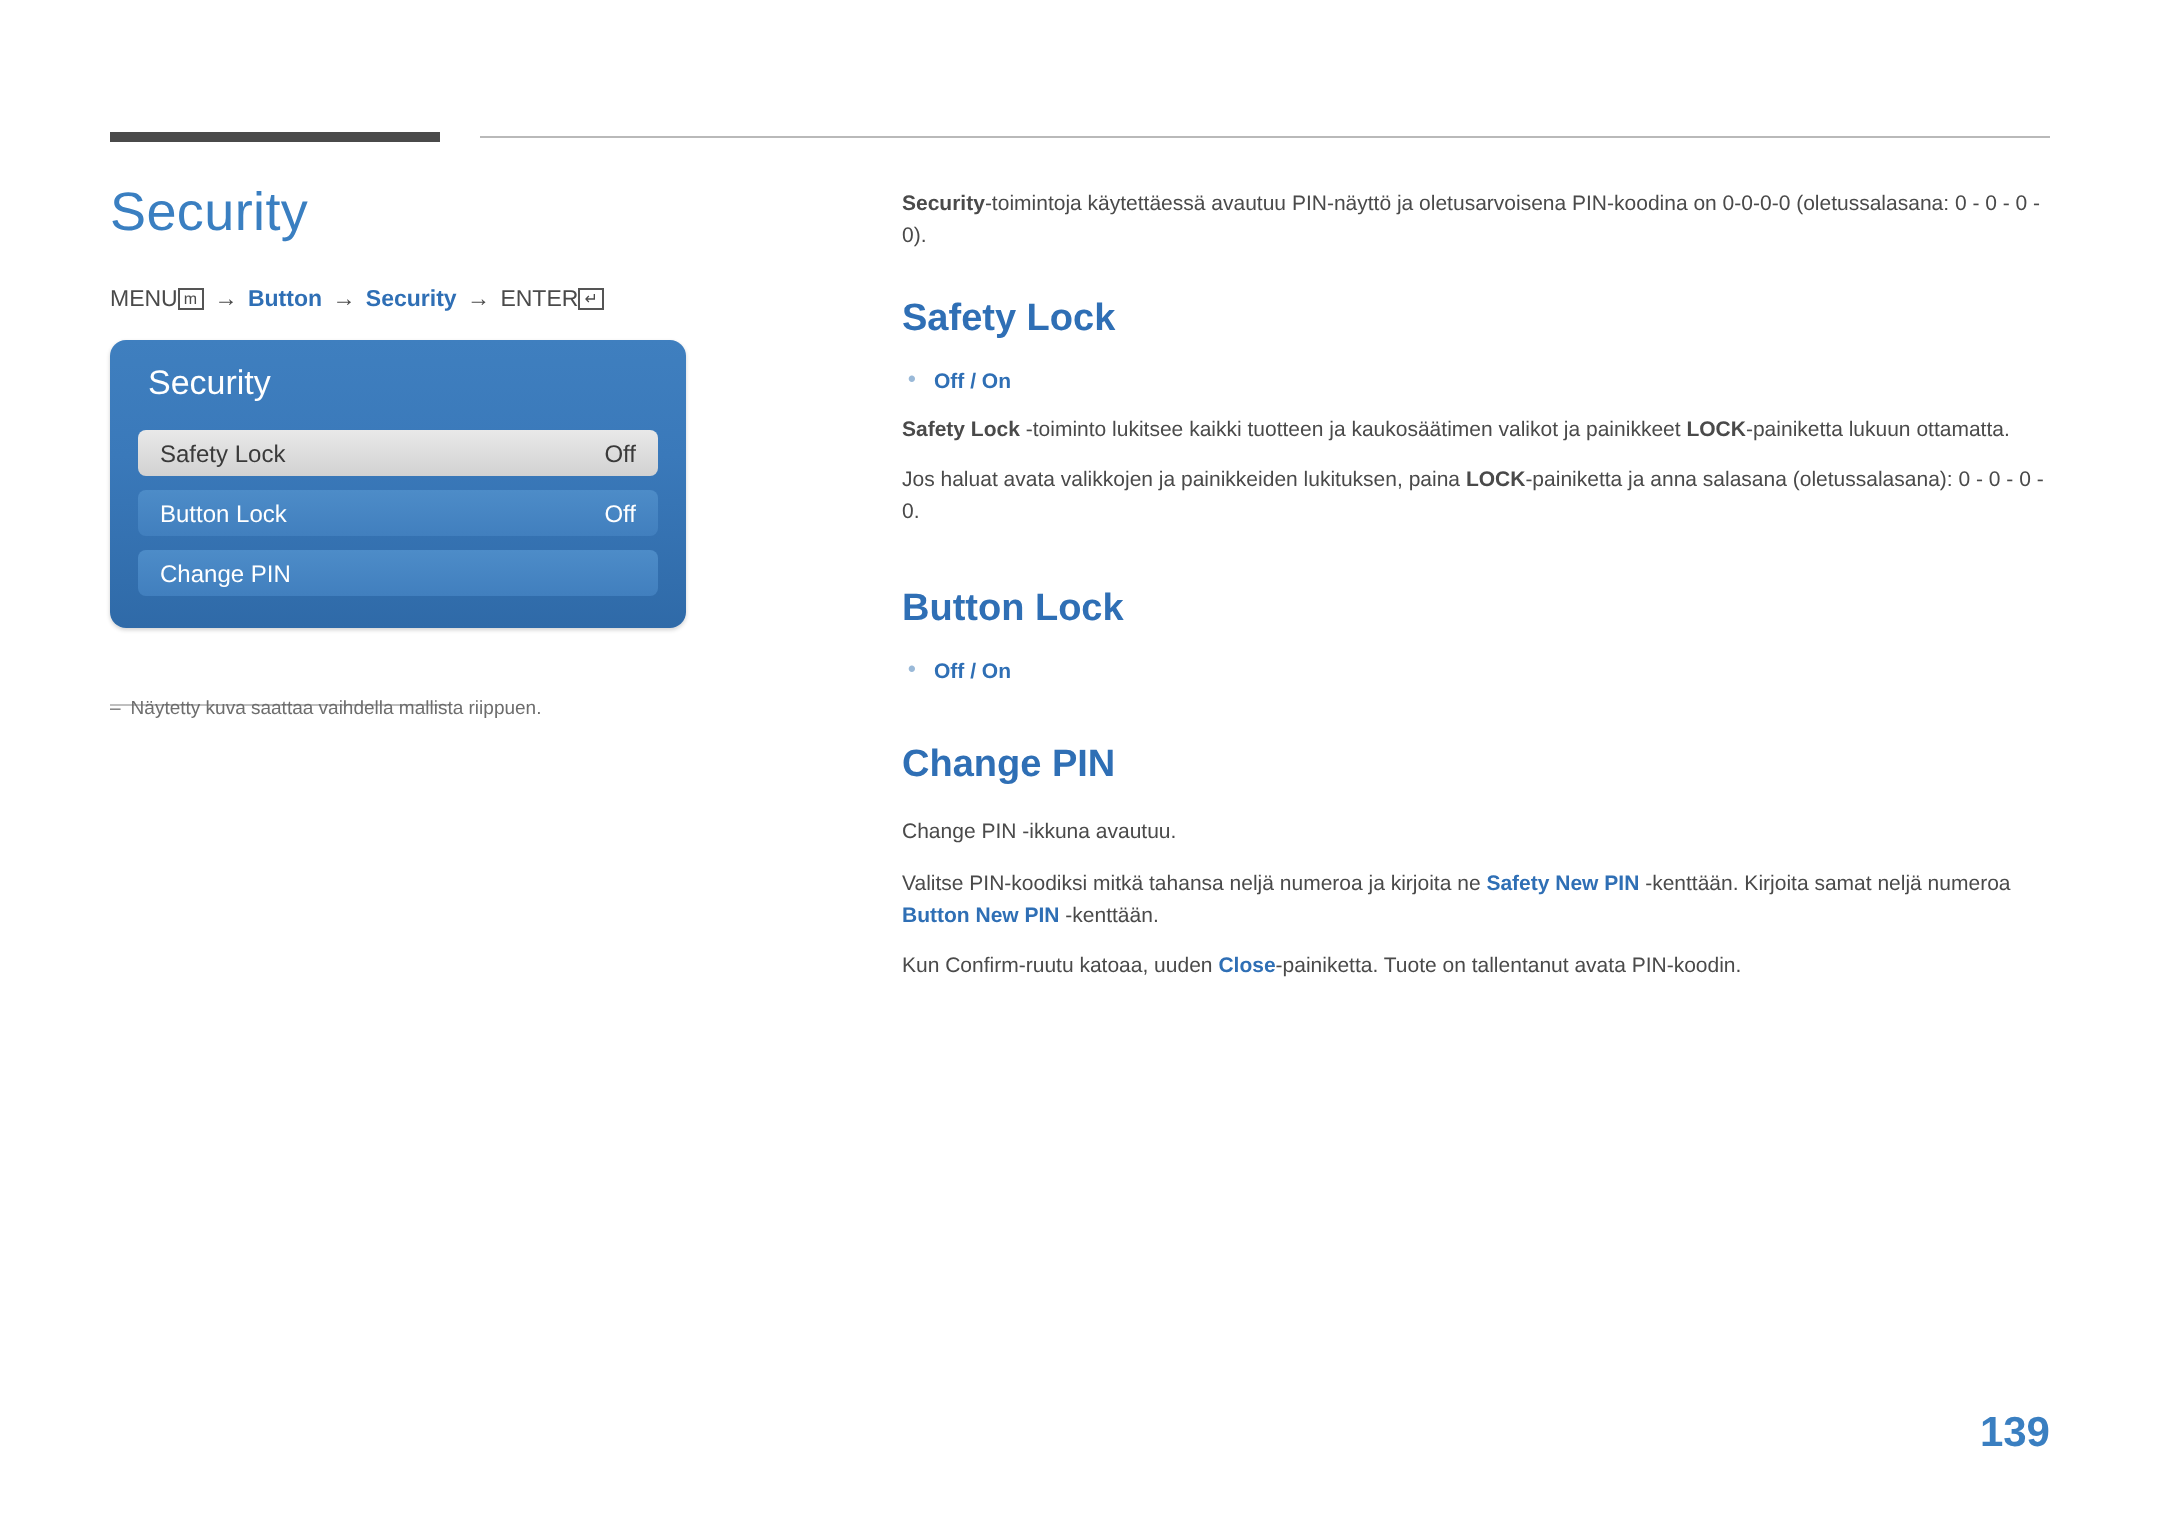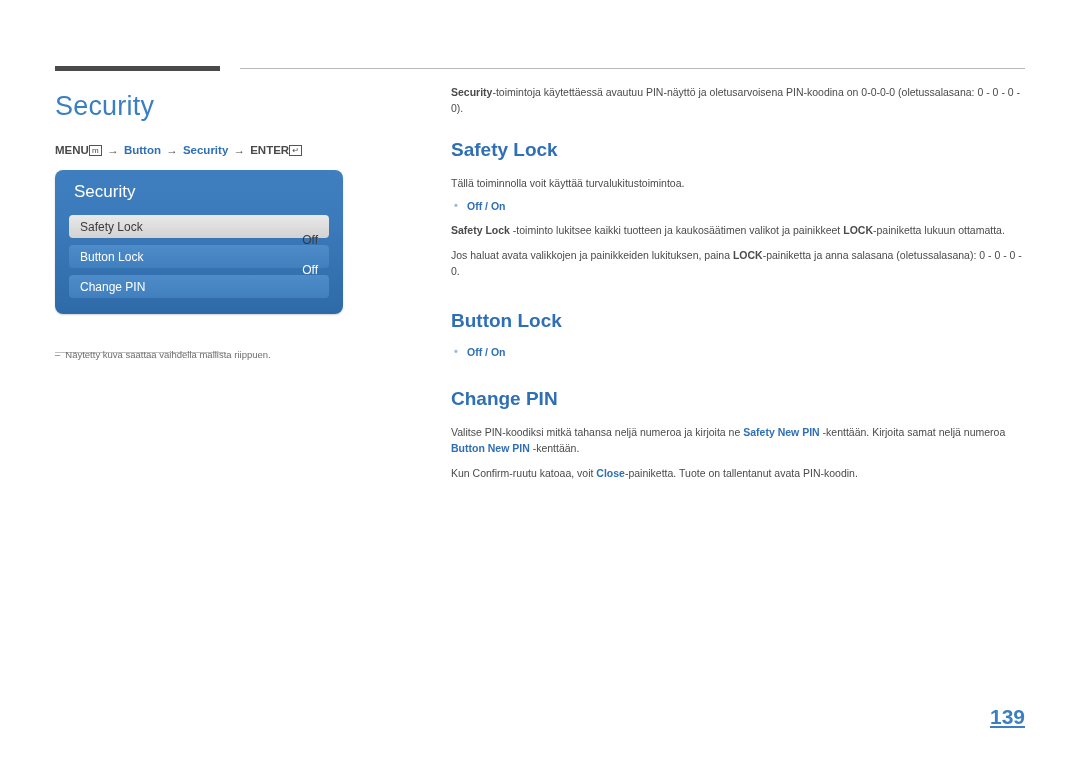--- a/index.html
+++ b/index.html
@@ -48,21 +48,21 @@
     letter-spacing: 0.2px;
     margin: 0 0 22px 0;
     line-height: 1.1;
   }
   .menu-path {
     font-size: 11.5px;
     color: #4a4a4a;
     margin-bottom: 14px;
     white-space: nowrap;
   }
-  .menu-path .bold { font-weight: bold; }
+  .menu-path .bold { font-weight: normal; }
   .menu-path .blue { color: #2f6fb5; font-weight: bold; }
   .menu-path .arrow { padding: 0 2px; }
   .glyph-box {
     display: inline-block;
     border: 1px solid #555;
     font-size: 8px;
     line-height: 9px;
     padding: 0 2px;
     vertical-align: 1px;
     letter-spacing: 0.5px;
@@ -115,21 +115,21 @@
     background: linear-gradient(to bottom, #4d8cc8 0%, #417fbe 100%);
   }
   .osd-row .lbl {
     position: absolute;
     left: 11px;
     top: 5px;
   }
   .osd-row .val {
     position: absolute;
     right: 11px;
-    top: 18px;
+    top: 5px;
   }
 
   
   .foot-rule {
     position: absolute;
     left: 55px;
     top: 352px;
     width: 170px;
     height: 1px;
     background: #bfbfbf;
@@ -142,21 +142,21 @@
     font-size: 9.5px;
     color: #6d6d6d;
     white-space: nowrap;
   }
   .footnote .dash { margin-right: 5px; }
 
   
   .right-col {
     position: absolute;
     left: 451px;
-    top: 85px;
+    top: 95px;
     width: 575px;
   }
   .intro {
     font-size: 10.5px;
     color: #4a4a4a;
     line-height: 1.5;
     margin-bottom: 22px;
   }
   .intro .b { font-weight: bold; }
   .sec-title {
@@ -192,21 +192,20 @@
   }
 
   
   .page-num {
     position: absolute;
     right: 55px;
     top: 705px;
     font-size: 21px;
     color: #3a7fc1;
     font-weight: bold;
-    text-decoration: underline;
   }
 </style>
 </head>
 <body>
 
 <div class="rule-left"></div>
 <div class="rule-right"></div>
 
 <div class="left-col">
 
@@ -246,34 +245,34 @@
   <span class="dash">–</span><span>Näytetty kuva saattaa vaihdella mallista riippuen.</span>
 </div>
 
 <div class="right-col">
 
   <div class="intro">
     <span class="b">Security</span><span>-toimintoja käytettäessä avautuu PIN-näyttö ja oletusarvoisena PIN-koodina on 0-0-0-0 (oletussalasana: 0 - 0 - 0 - 0).</span>
   </div>
 
   <h2 class="sec-title">Safety Lock</h2>
-  <div class="para">Tällä toiminnolla voit käyttää turvalukitustoimintoa.</div>
   <div class="bullet">Off / On</div>
   <div class="para">
     <span class="b">Safety Lock</span><span> -toiminto lukitsee kaikki tuotteen ja kaukosäätimen valikot ja painikkeet </span><span class="b">LOCK</span><span>-painiketta lukuun ottamatta.</span>
   </div>
   <div class="para">
     <span>Jos haluat avata valikkojen ja painikkeiden lukituksen, paina </span><span class="b">LOCK</span><span>-painiketta ja anna salasana (oletussalasana): 0 - 0 - 0 - 0.</span>
   </div>
 
   <h2 class="sec-title second">Button Lock</h2>
   <div class="bullet">Off / On</div>
 
   <h2 class="sec-title second">Change PIN</h2>
+  <div class="para">Change PIN -ikkuna avautuu.</div>
   <div class="para">
     <span>Valitse PIN-koodiksi mitkä tahansa neljä numeroa ja kirjoita ne </span><span class="blue">Safety New PIN</span><span> -kenttään. Kirjoita samat neljä numeroa </span><span class="blue">Button New PIN</span><span> -kenttään.</span>
   </div>
   <div class="para">
-    <span>Kun Confirm-ruutu katoaa, voit </span><span class="blue">Close</span><span>-painiketta. Tuote on tallentanut avata PIN-koodin.</span>
+    <span>Kun Confirm-ruutu katoaa, uuden </span><span class="blue">Close</span><span>-painiketta. Tuote on tallentanut avata PIN-koodin.</span>
   </div>
 </div>
 
 <div class="page-num">139</div>
 
 </body></html>

